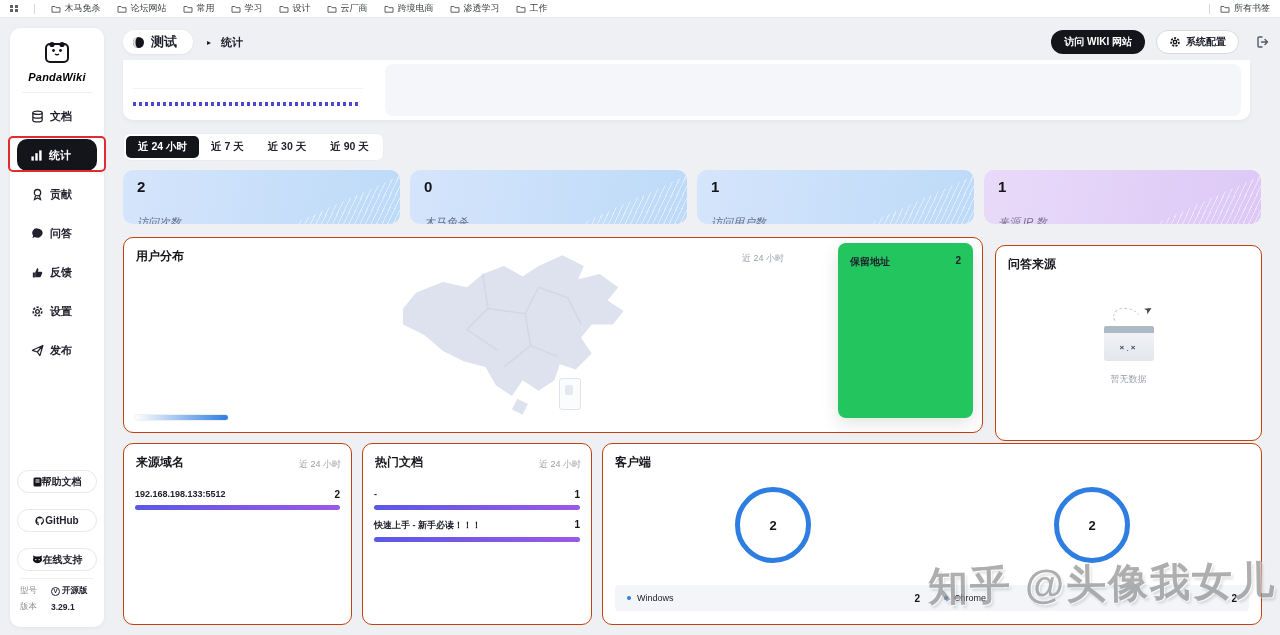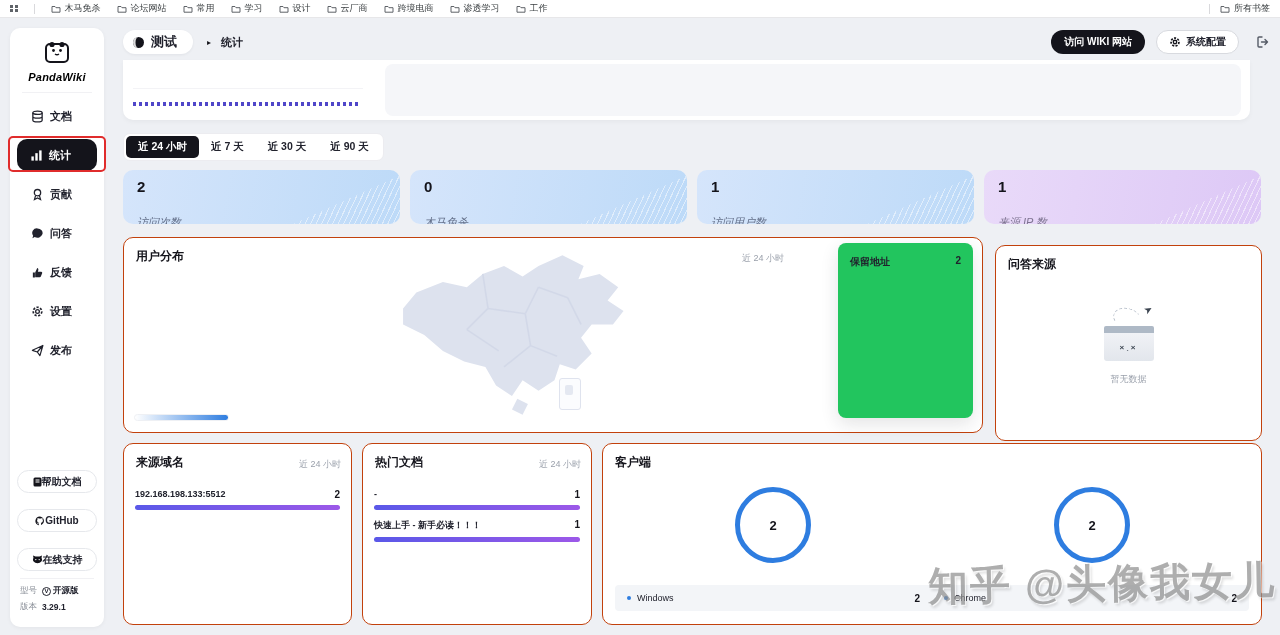--- a/index.html
+++ b/index.html
@@ -28,21 +28,21 @@
   .nav-item svg { flex:0 0 auto; }
   .nav-item.active { height:32px; margin:3px 7px 4px; padding-left:13px; background:#14141b;
                      color:#fff; border-radius:10px; }
   .annot { position:absolute; left:8px; top:136px; width:98px; height:36px;
            border:2px solid #e02c2c; border-radius:5px; z-index:6; pointer-events:none; }
   .side-bottom { position:absolute; left:0; right:0; bottom:10px; }
   .side-btn { width:80px; height:23px; margin:16px auto 7px; border:1px solid #e6e8ec; border-radius:12px;
               display:flex; align-items:center; justify-content:center; gap:0; font-size:10px;
               font-weight:600; color:#21222d; background:#fff; cursor:pointer; }
   .meta { border-top:1px solid #f1f1f4; margin:4px 10px 0; padding-top:6px; font-size:8.5px; color:#8a8f98; }
-  .meta-row { display:flex; align-items:center; gap:5px; margin-bottom:4px; }
+  .meta-row { display:flex; align-items:center; gap:14px; margin-bottom:4px; }
   .meta-strong { color:#21222d; font-weight:700; display:flex; align-items:center; gap:2px; }
   .vbadge { width:9px; height:9px; border:1px solid #21222d; border-radius:50%; font-size:6px;
             display:inline-flex; align-items:center; justify-content:center; font-weight:700; color:#21222d; }
 
   
   .hdr { position:absolute; left:114px; top:26px; right:10px; height:32px; display:flex; align-items:center; }
   .crumb-pill { background:#fff; border-radius:14px; height:24px; display:flex; align-items:center;
                 gap:6px; padding:0 16px 0 9px; margin-left:9px; font-size:13px; font-weight:700;
                 box-shadow:0 1px 3px rgba(20,20,27,.06); cursor:pointer; }
   .crumb-sep { font-size:8px; margin:0 10px 0 14px; color:#14141b; }

